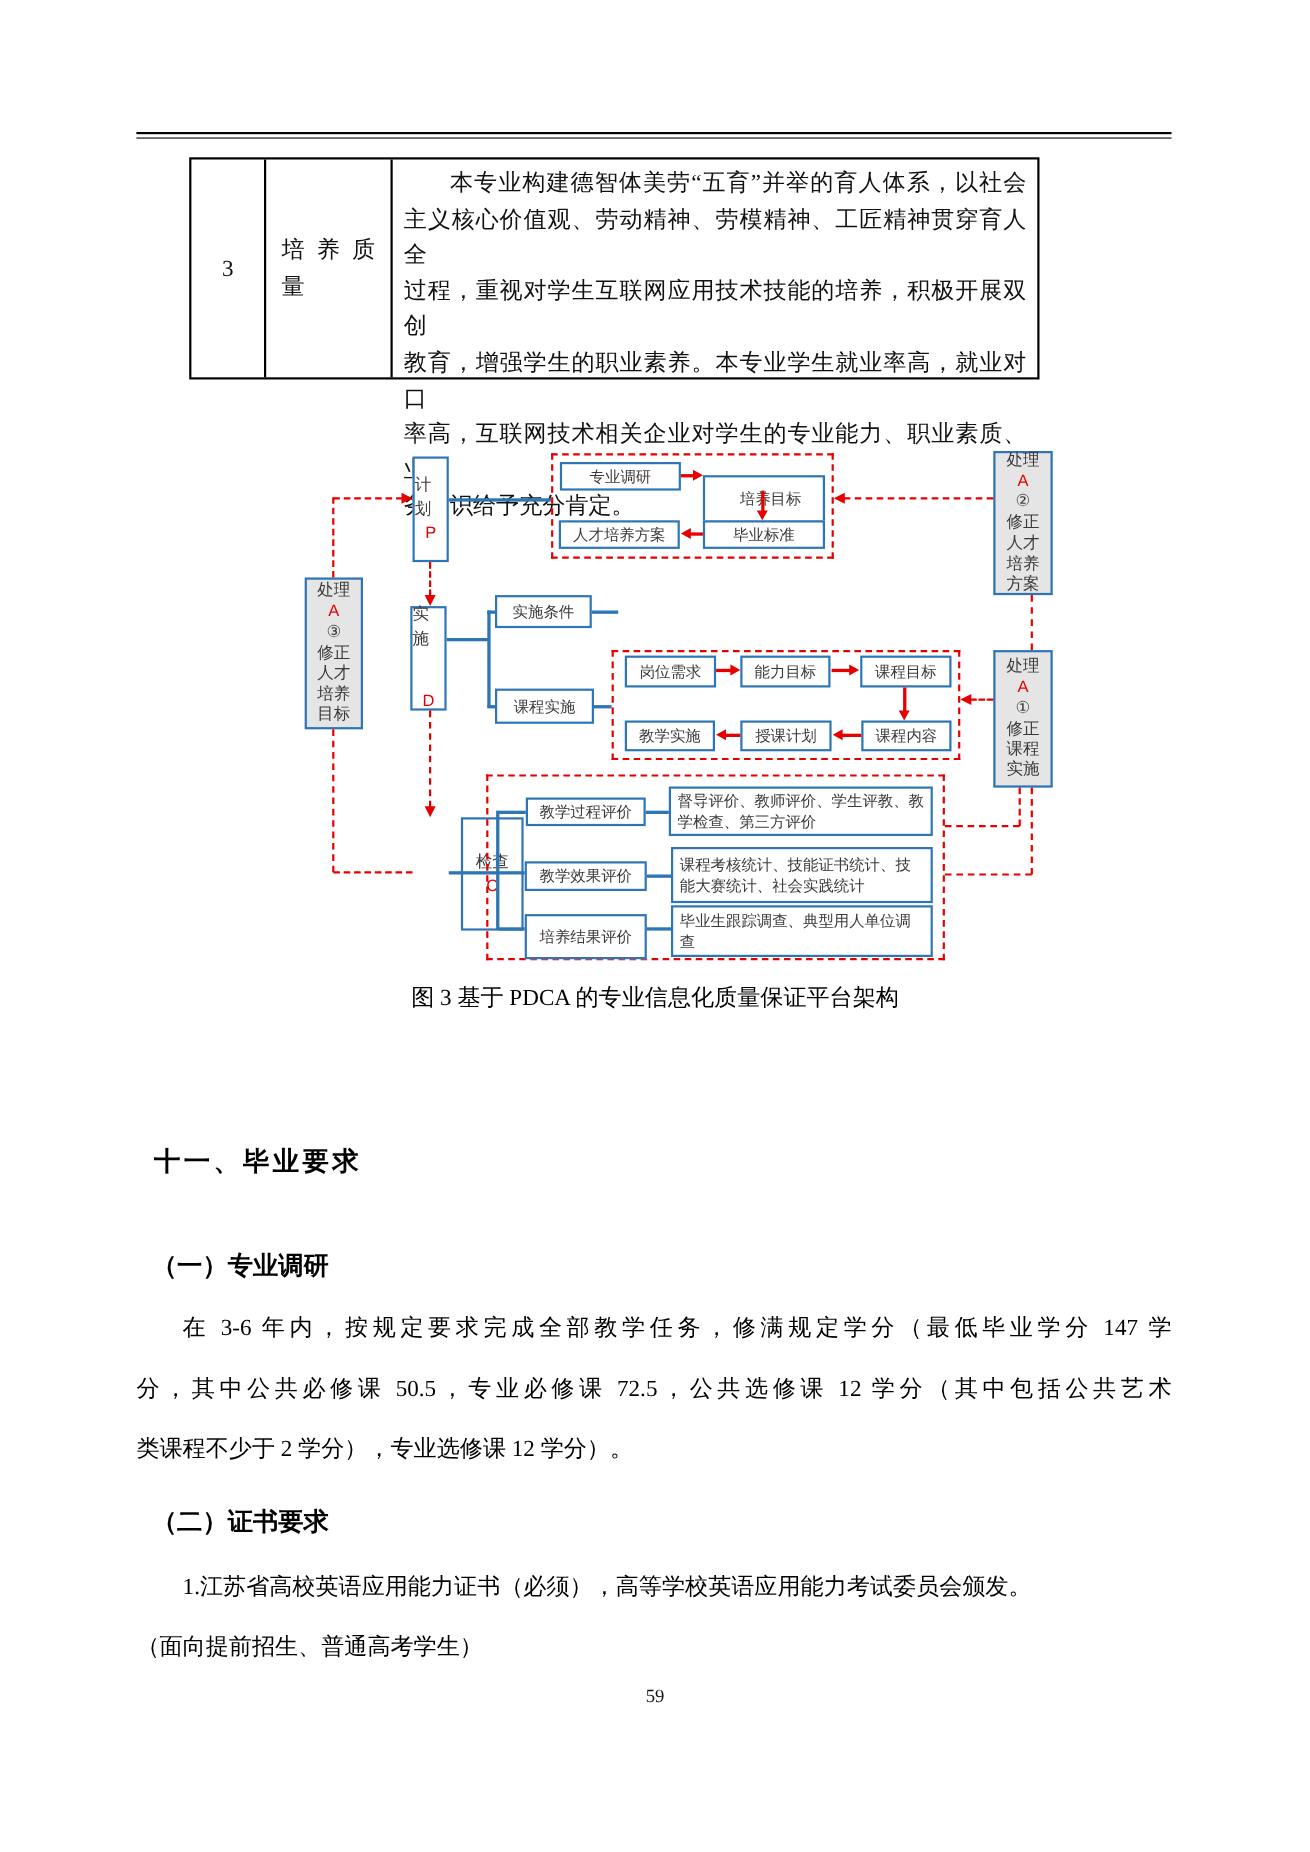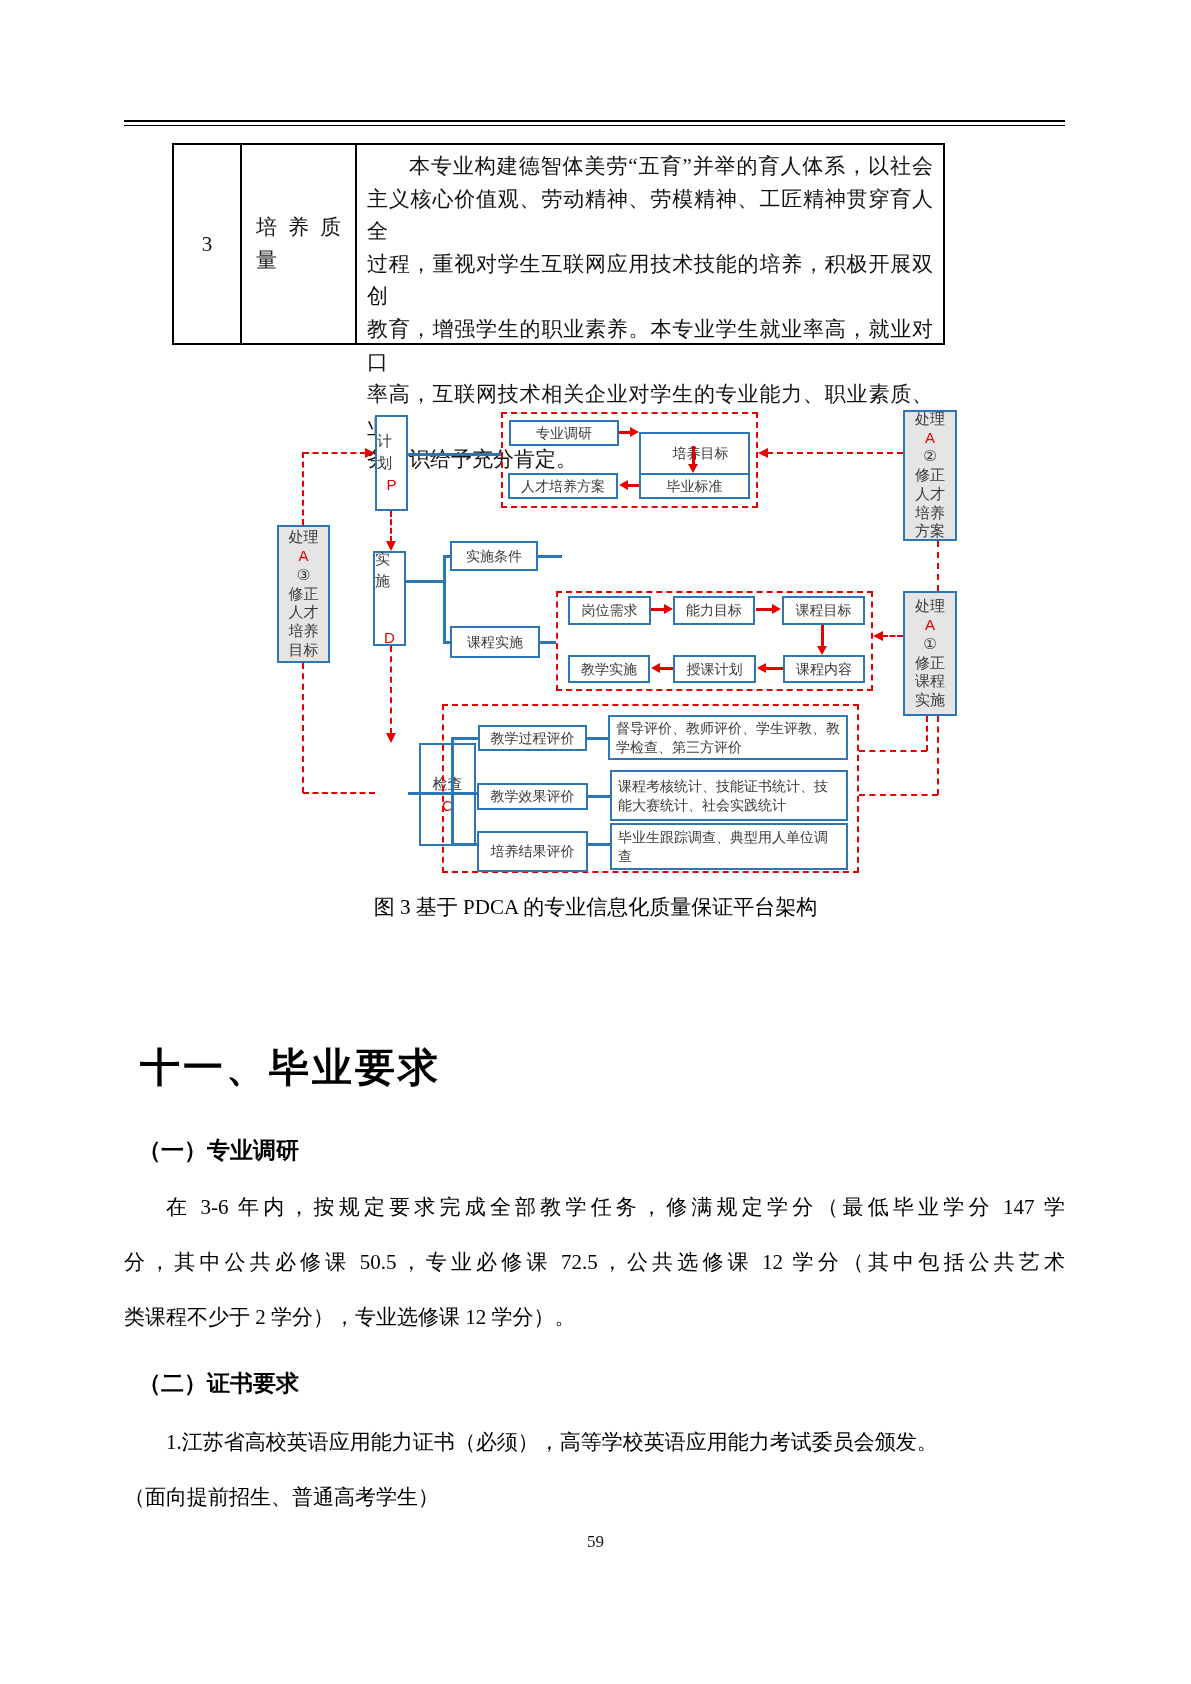--- a/index.html
+++ b/index.html
@@ -71,21 +71,21 @@
   .dv{position:absolute;width:0;border-left:2.5px dashed var(--red);}
   .dh.head-r::after{content:"";position:absolute;right:-9px;top:-6px;width:0;height:0;
     border-left:10px solid var(--red);border-top:5.5px solid transparent;border-bottom:5.5px solid transparent;}
   .dh.head-l::before{content:"";position:absolute;left:-9px;top:-6px;width:0;height:0;
     border-right:10px solid var(--red);border-top:5.5px solid transparent;border-bottom:5.5px solid transparent;}
   .dv.head-d::after{content:"";position:absolute;bottom:-9px;left:-6.5px;width:0;height:0;
     border-top:10px solid var(--red);border-left:5.5px solid transparent;border-right:5.5px solid transparent;}
   
   .fig-caption{position:absolute;left:0;top:893px;width:100%;text-align:center;
     font-size:21px;color:#000;}
-  .main-heading{position:absolute;left:140px;top:1040px;font-size:40px;font-weight:900;
+  .main-heading{position:absolute;left:140px;top:1040px;font-size:24px;font-weight:900;
     letter-spacing:3px;color:#000;}
   .sub-heading{position:absolute;left:138px;font-size:23px;font-weight:bold;color:#000;}
   .bodyblock{position:absolute;left:124px;width:941px;font-size:21px;color:#000;}
   .bodyblock .bline{line-height:55px;}
   .pageno{position:absolute;left:0;top:1532px;width:100%;text-align:center;font-size:17px;}
 </style>
 </head>
 <body>
 
 <div class="page">

